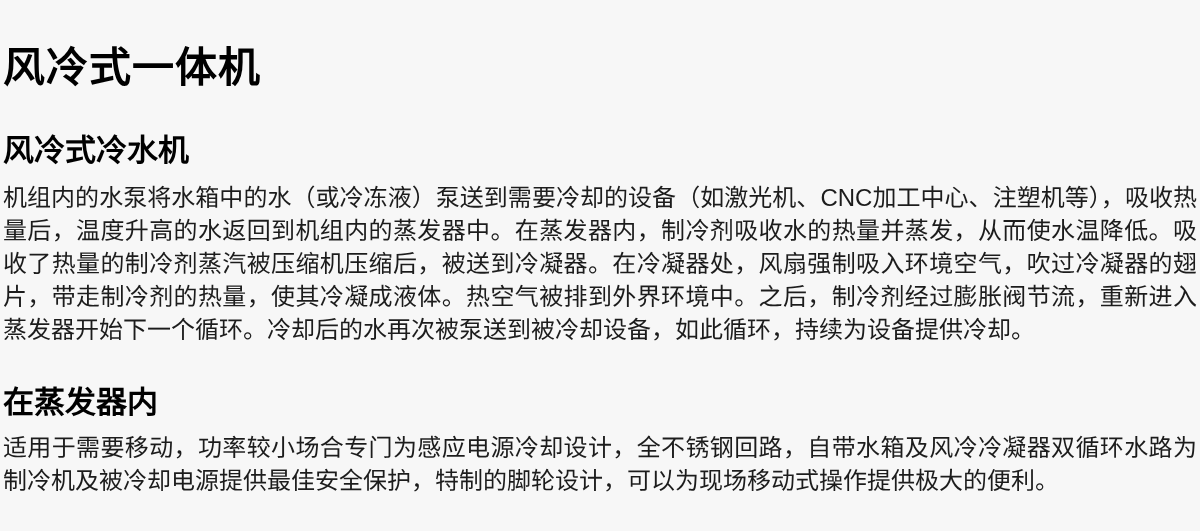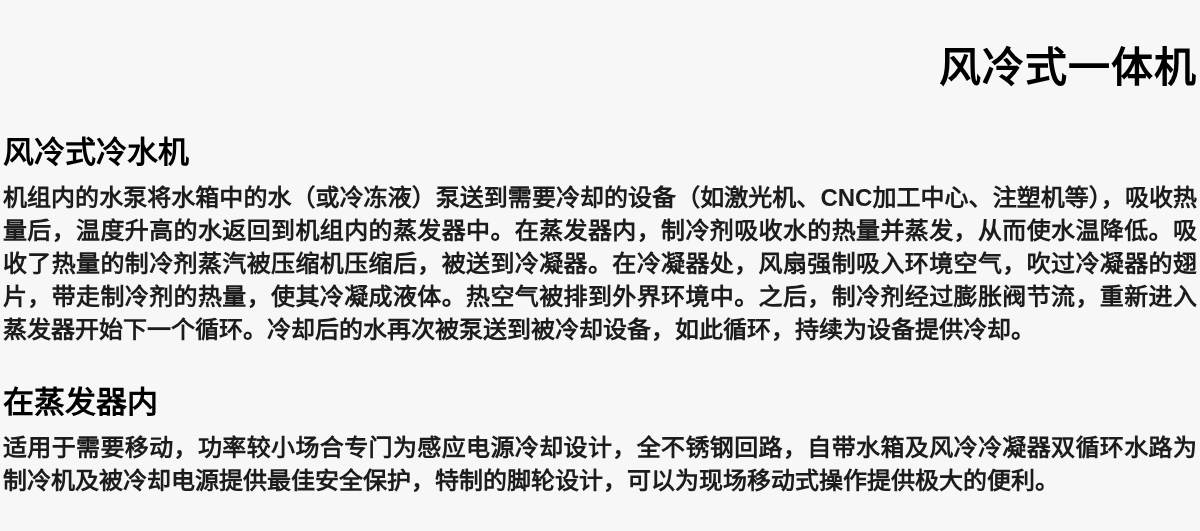--- a/index.html
+++ b/index.html
@@ -16,46 +16,47 @@
   }
   .page {
     width: 1200px;
     height: 531px;
     box-sizing: border-box;
     padding: 0 3px;
   }
   .page-title {
     margin: 0;
     padding-top: 44px;
-    text-align: right;
+    text-align: left;
     font-size: 42px;
     line-height: 48px;
     font-weight: 900;
     color: #000000;
     letter-spacing: 1px;
   }
   .section-heading {
     margin: 0;
     font-size: 31px;
     line-height: 38px;
     font-weight: 800;
     color: #000000;
   }
   .section-heading.first {
     padding-top: 42px;
+    font-family: Liberation Mono, monospace;
   }
   .section-heading.second {
     padding-top: 38px;
   }
   .section-body {
     margin: 0;
     padding-top: 9px;
     font-size: 24px;
     line-height: 33px;
-    font-weight: 700;
+    font-weight: 400;
     color: #1c1c1c;
     text-align: justify;
     text-justify: inter-character;
   }
 </style>
 </head>
 <body>
 
 <div class="page">
 

